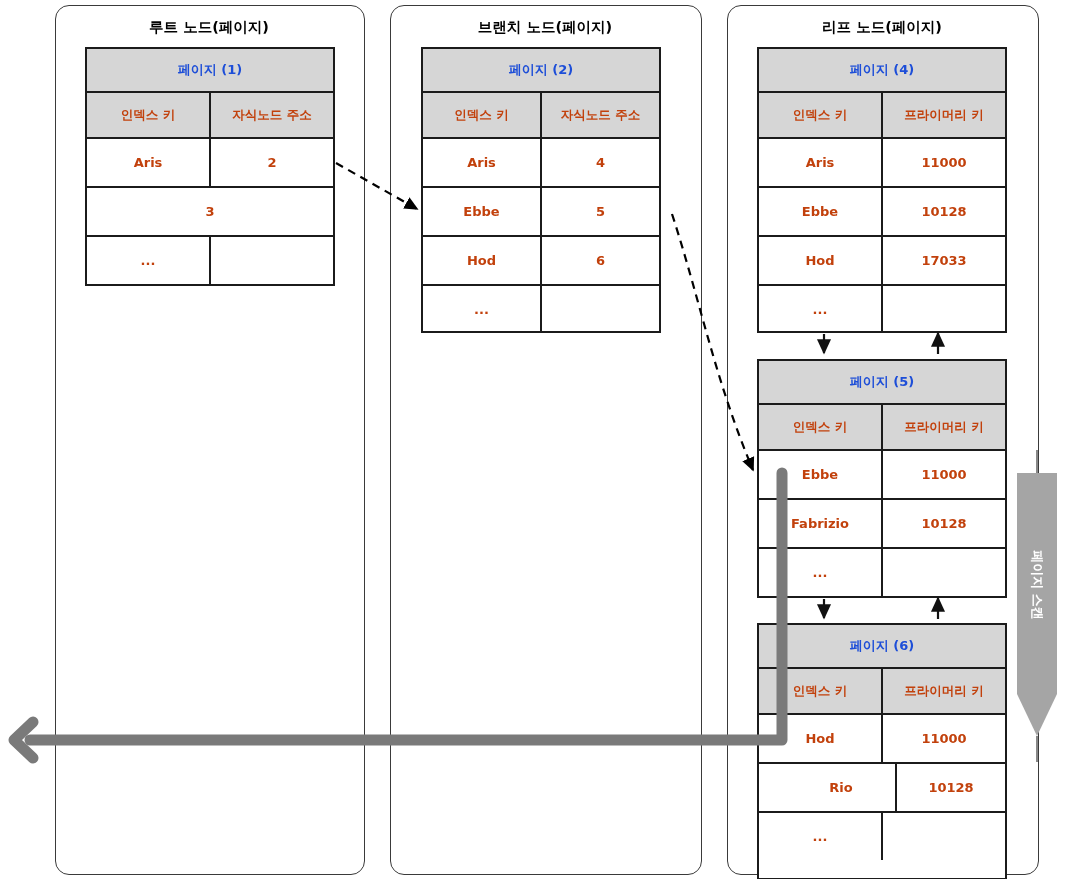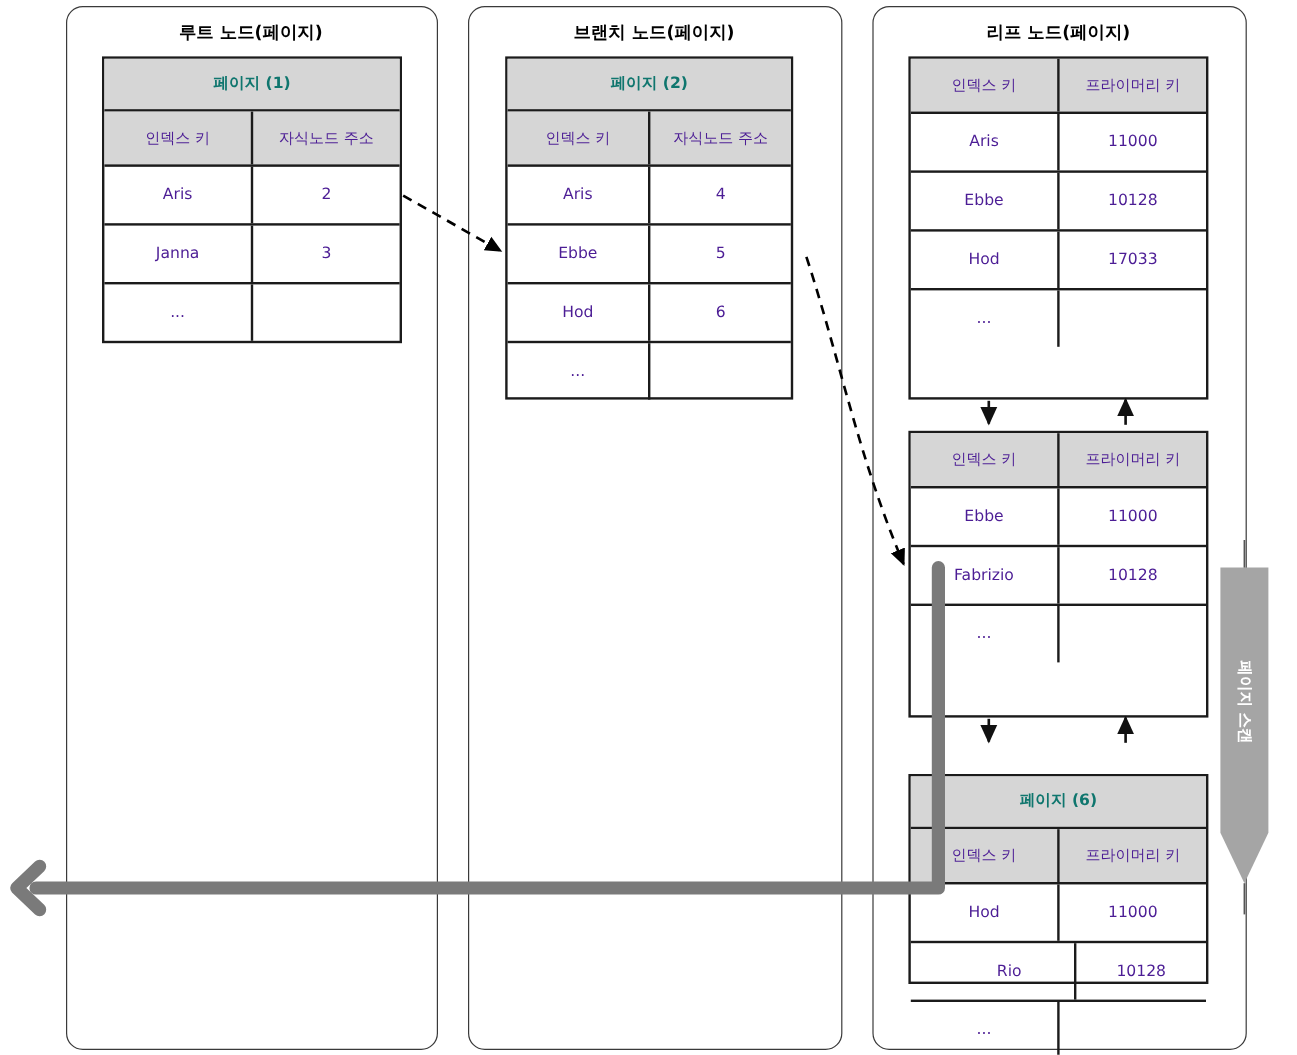--- a/index.html
+++ b/index.html
@@ -11,24 +11,24 @@
   
   .panel{position:absolute;border:1.2px solid #3a3a3a;border-radius:14px;background:#fff;}
 
   .panel-title{position:absolute;width:100%;text-align:center;
                font-size:14.5px;font-weight:bold;color:#000;letter-spacing:0px;}
 
   
   .node{position:absolute;border:2px solid #1b1b1b;box-sizing:border-box;background:#fff;}
   .node .r{display:flex;box-sizing:border-box;}
   .node .cap{height:42px;line-height:42px;text-align:center;background:#d6d6d6;
-             border-bottom:2px solid #1b1b1b;font-size:13px;font-weight:bold;color:#0f766e;}
+             border-bottom:2px solid #1b1b1b;font-size:13px;font-weight:bold;color:#1d4ed8;}
   .node .hd{background:#d6d6d6;border-bottom:2px solid #1b1b1b;}
   .node .cell{height:47px;line-height:47px;text-align:center;font-size:13px;
-              font-weight:normal;color:#4c1d95;box-sizing:border-box;overflow:hidden;}
+              font-weight:bold;color:#c2410c;box-sizing:border-box;overflow:hidden;}
   .node .cell.left{border-right:2px solid #1b1b1b;}
   .node .row{border-bottom:2px solid #1b1b1b;justify-content:center;}
   .node .row.last{border-bottom:none;}
   .node .cell.hdc{height:44px;line-height:44px;font-size:12.5px;}
 
   
   svg.overlay{position:absolute;left:0;top:0;width:1081px;height:879px;overflow:visible;}
 
   
   .scan-label{position:absolute;color:#fff;font-size:13px;font-weight:bold;
@@ -51,21 +51,20 @@
     <div class="cap">페이지 (1)</div>
     <div class="r hd">
       <div class="cell hdc left" style="width:124px;">인덱스 키</div>
       <div class="cell hdc" style="width:122px;">자식노드 주소</div>
     </div>
     <div class="r row">
       <div class="cell left" style="width:124px;">Aris</div>
       <div class="cell" style="width:122px;">2</div>
     </div>
     <div class="r row">
-      <div class="cell left" style="width:124px;">Janna</div>
       <div class="cell" style="width:122px;">3</div>
     </div>
     <div class="r row last">
       <div class="cell left" style="width:124px;">...</div>
       <div class="cell" style="width:122px;"></div>
     </div>
   </div>
 
   <div class="node" style="left:421px;top:47px;width:240px;height:286px;">
     <div class="cap">페이지 (2)</div>
@@ -85,20 +84,21 @@
       <div class="cell left" style="width:124px;">Hod</div>
       <div class="cell" style="width:122px;">6</div>
     </div>
     <div class="r row last">
       <div class="cell left" style="width:124px;">...</div>
       <div class="cell" style="width:122px;"></div>
     </div>
   </div>
 
   <div class="node" style="left:757px;top:47px;width:250px;height:286px;">
+    <div class="cap">페이지 (4)</div>
     <div class="r hd">
       <div class="cell hdc left" style="width:124px;">인덱스 키</div>
       <div class="cell hdc" style="width:122px;">프라이머리 키</div>
     </div>
     <div class="r row">
       <div class="cell left" style="width:124px;">Aris</div>
       <div class="cell" style="width:122px;">11000</div>
     </div>
     <div class="r row">
       <div class="cell left" style="width:124px;">Ebbe</div>
@@ -108,39 +108,40 @@
       <div class="cell left" style="width:124px;">Hod</div>
       <div class="cell" style="width:122px;">17033</div>
     </div>
     <div class="r row last">
       <div class="cell left" style="width:124px;">...</div>
       <div class="cell" style="width:122px;"></div>
     </div>
   </div>
 
   <div class="node" style="left:757px;top:359px;width:250px;height:239px;">
+    <div class="cap">페이지 (5)</div>
     <div class="r hd">
       <div class="cell hdc left" style="width:124px;">인덱스 키</div>
       <div class="cell hdc" style="width:122px;">프라이머리 키</div>
     </div>
     <div class="r row">
       <div class="cell left" style="width:124px;">Ebbe</div>
       <div class="cell" style="width:122px;">11000</div>
     </div>
     <div class="r row">
       <div class="cell left" style="width:124px;">Fabrizio</div>
       <div class="cell" style="width:122px;">10128</div>
     </div>
     <div class="r row last">
       <div class="cell left" style="width:124px;">...</div>
       <div class="cell" style="width:122px;"></div>
     </div>
   </div>
 
-  <div class="node" style="left:757px;top:645px;width:250px;height:175px;">
+  <div class="node" style="left:757px;top:623px;width:250px;height:257px;">
     <div class="cap">페이지 (6)</div>
     <div class="r hd">
       <div class="cell hdc left" style="width:124px;">인덱스 키</div>
       <div class="cell hdc" style="width:122px;">프라이머리 키</div>
     </div>
     <div class="r row">
       <div class="cell left" style="width:124px;">Hod</div>
       <div class="cell" style="width:122px;">11000</div>
     </div>
     <div class="r row">

